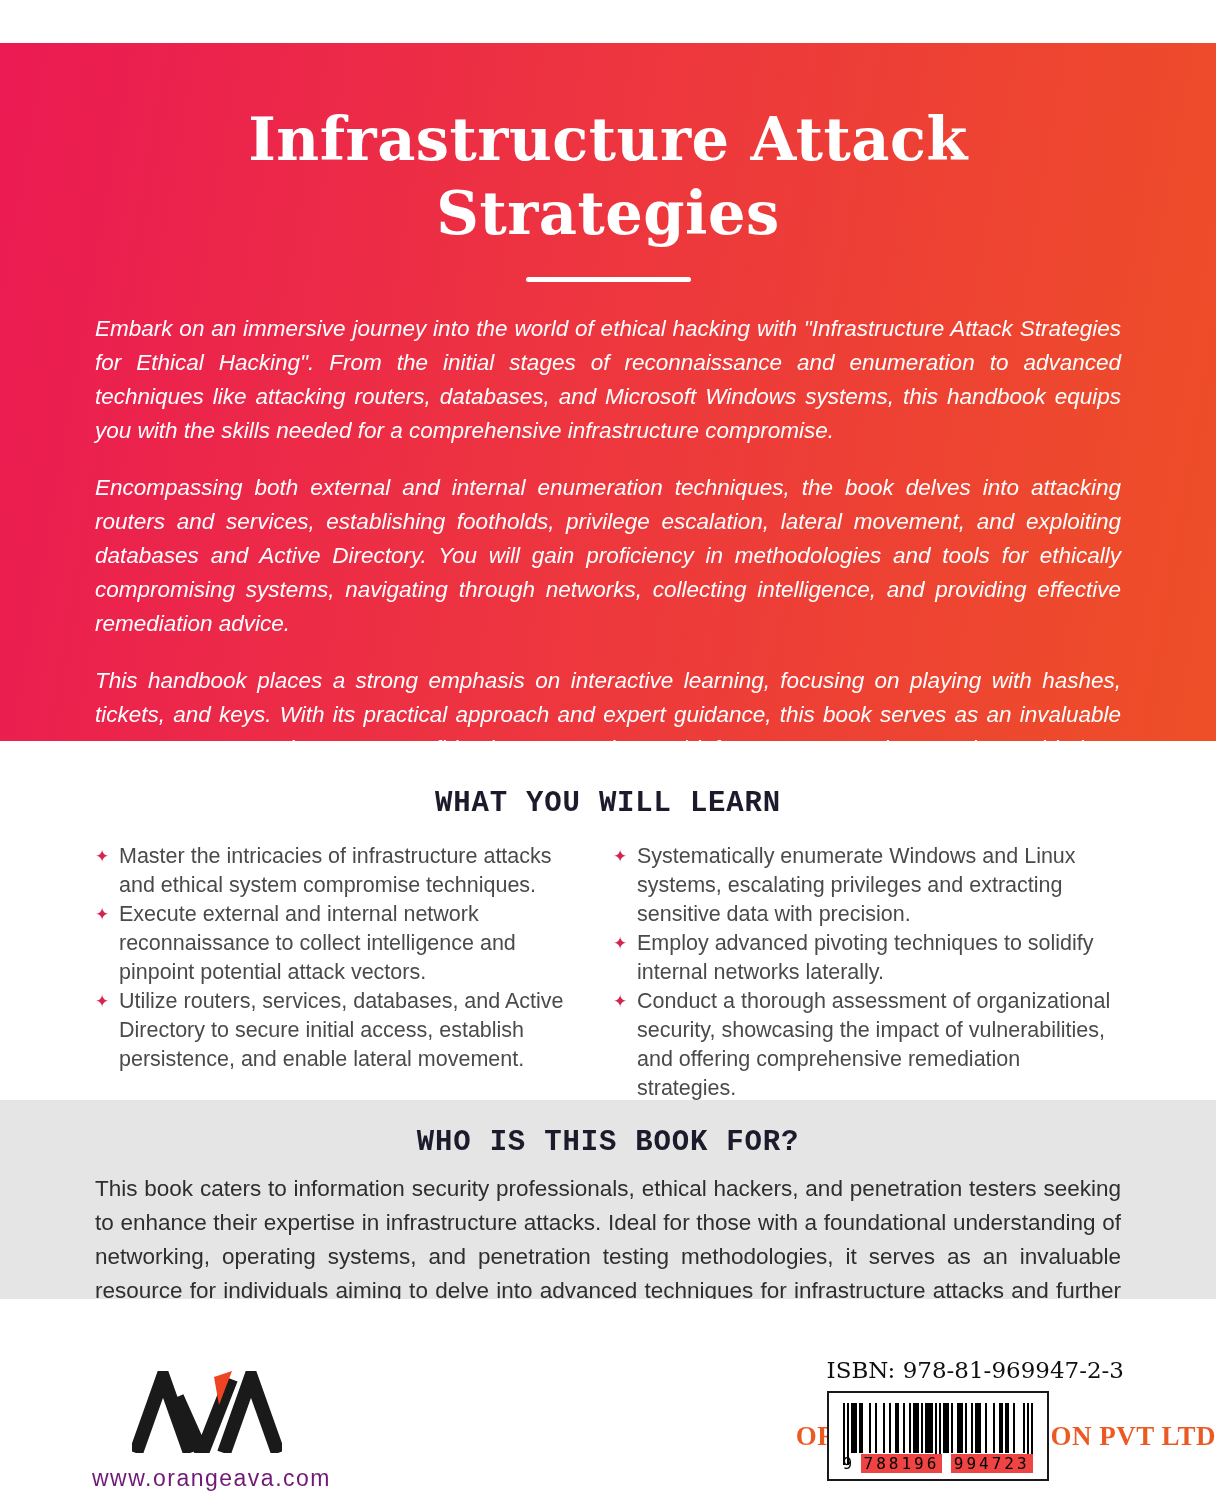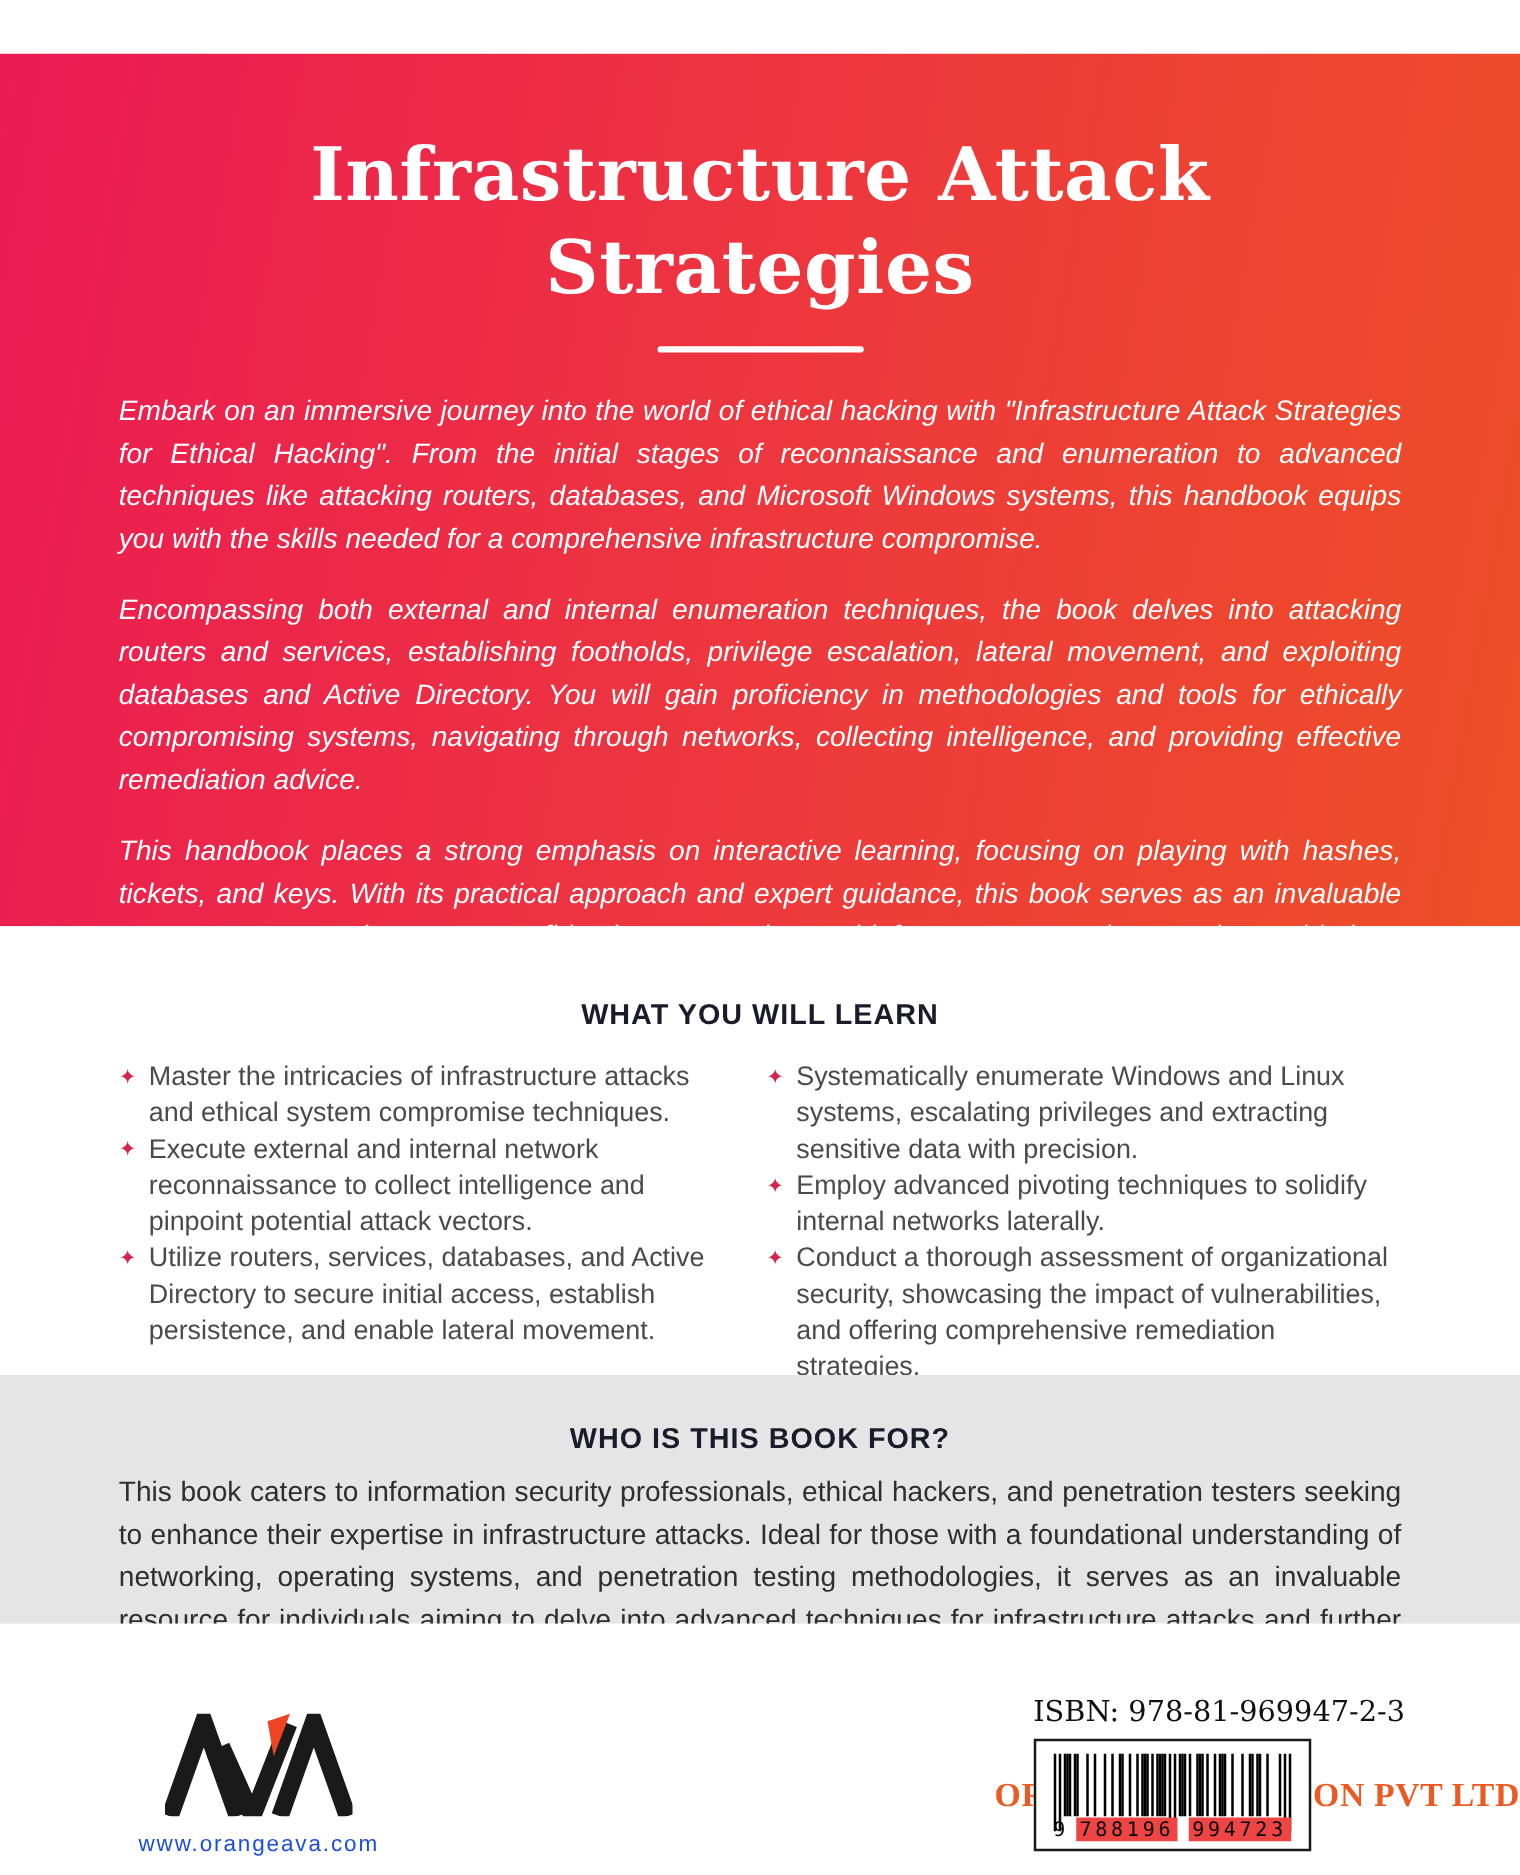--- a/index.html
+++ b/index.html
@@ -42,25 +42,25 @@
   }
   
   .learn{
     box-sizing:border-box;
     height:359px;
     padding:46px 95px 0;
     background:#ffffff;
     overflow:hidden;
   }
   .sec-heading{
-    margin:11px;
+    margin:0;
     text-align:center;
-    font-family:Liberation Sans, sans-serif;
+    font-family:Liberation Mono, monospace;
     font-weight:700;
-    font-size:23px;
+    font-size:29px;
     letter-spacing:0.8px;
     color:#1b1b2b;
   }
   .learn-grid{
     margin-top:22px;
     display:grid;
     grid-template-columns:470px 1fr;
     column-gap:48px;
   }
   .learn-col{list-style:none;margin:0;padding:0;}
@@ -100,22 +100,22 @@
   }
   .brand{
     position:absolute;
     left:92px;top:72px;
     width:230px;
     text-align:center;
   }
   .brand svg{display:block;margin:0 auto;}
   .website{
     margin-top:12px;
-    color:#1d4ed8;
-    font-size:18px;
+    color:#701a75;
+    font-size:23px;
     letter-spacing:1.5px;
   }
   .publisher{
     position:absolute;
     left:0;right:0;
     top:122px;
     text-align:right;
     font-family:"Liberation Serif","DejaVu Serif",serif;
     font-weight:700;
     font-size:27px;

